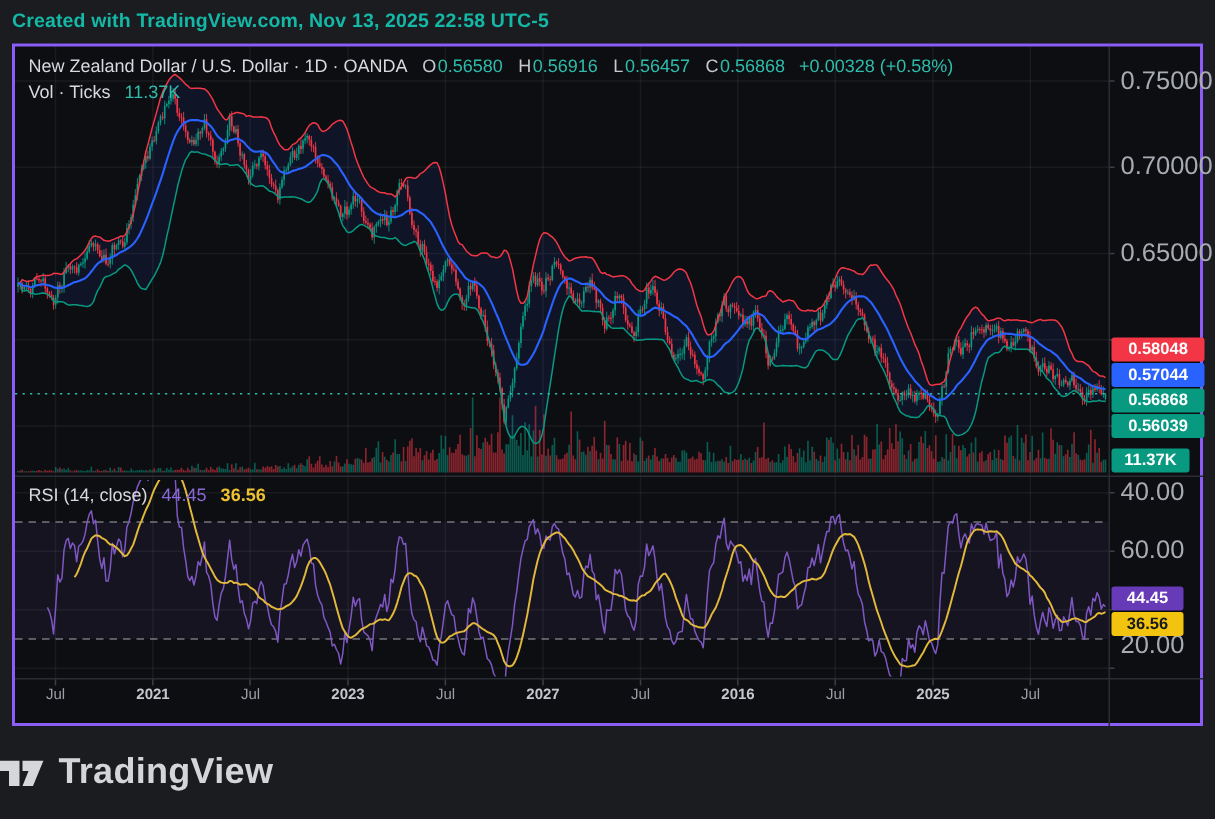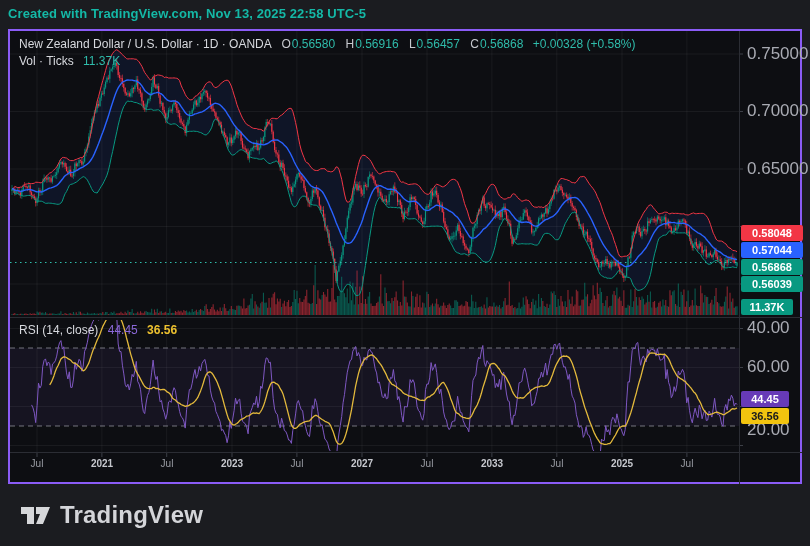--- a/index.html
+++ b/index.html
@@ -37,21 +37,21 @@
   .tag-lg { width:62px; }
   .tag-md { width:52px; }
   .tag-sm { width:48px; }
   .time-label {
     position:absolute; top:427px; width:44px; text-align:center;
     font-size:10px; color:#9b9da5; z-index:4;
   }
   .time-label.year { color:#c5c7cd; font-weight:700; }
   #bottombar {
     position:absolute; left:0; top:484px; width:810px; height:62px;
-    background:#1b1c20; display:flex; align-items:center; padding-left:21px;
+    background:#1b1c20; display:flex; align-items:center; 
   }
   #logo { display:flex; align-items:center; }
   #logo-text {
     margin-left:9px; font-size:24px; font-weight:700; color:#d4d5d9;
     letter-spacing:0.2px;
   }
 </style>
 </head>
 <body>
 
@@ -162,21 +162,21 @@
   <div class="tag tag-sm" style="top: 360px; background: rgb(103, 58, 183);">44.45</div>
   <div class="tag tag-sm" style="top: 377px; color: rgb(22, 24, 29); background: rgb(242, 196, 15);">36.56</div>
 
   <div class="time-label" style="left:5px">Jul</div>
   <div class="time-label year" style="left:70px">2021</div>
   <div class="time-label" style="left:135px">Jul</div>
   <div class="time-label year" style="left:200px">2023</div>
   <div class="time-label" style="left:265px">Jul</div>
   <div class="time-label year" style="left:330px">2027</div>
   <div class="time-label" style="left:395px">Jul</div>
-  <div class="time-label year" style="left:460px">2033</div>
+  <div class="time-label year" style="left:460px">2016</div>
   <div class="time-label" style="left:525px">Jul</div>
   <div class="time-label year" style="left:590px">2025</div>
   <div class="time-label" style="left:655px">Jul</div>
 </div>
 
 <div id="bottombar">
   <div id="logo">
     <svg width="30" height="17" viewBox="0 0 30 17">
       <polygon points="0,0 13,0 13,17 6,17 6,7 0,7" fill="#d6d7da"></polygon>
       <polygon points="15,0 29,0 22,17 15,17 19,7 15,7" fill="#d6d7da"></polygon>

